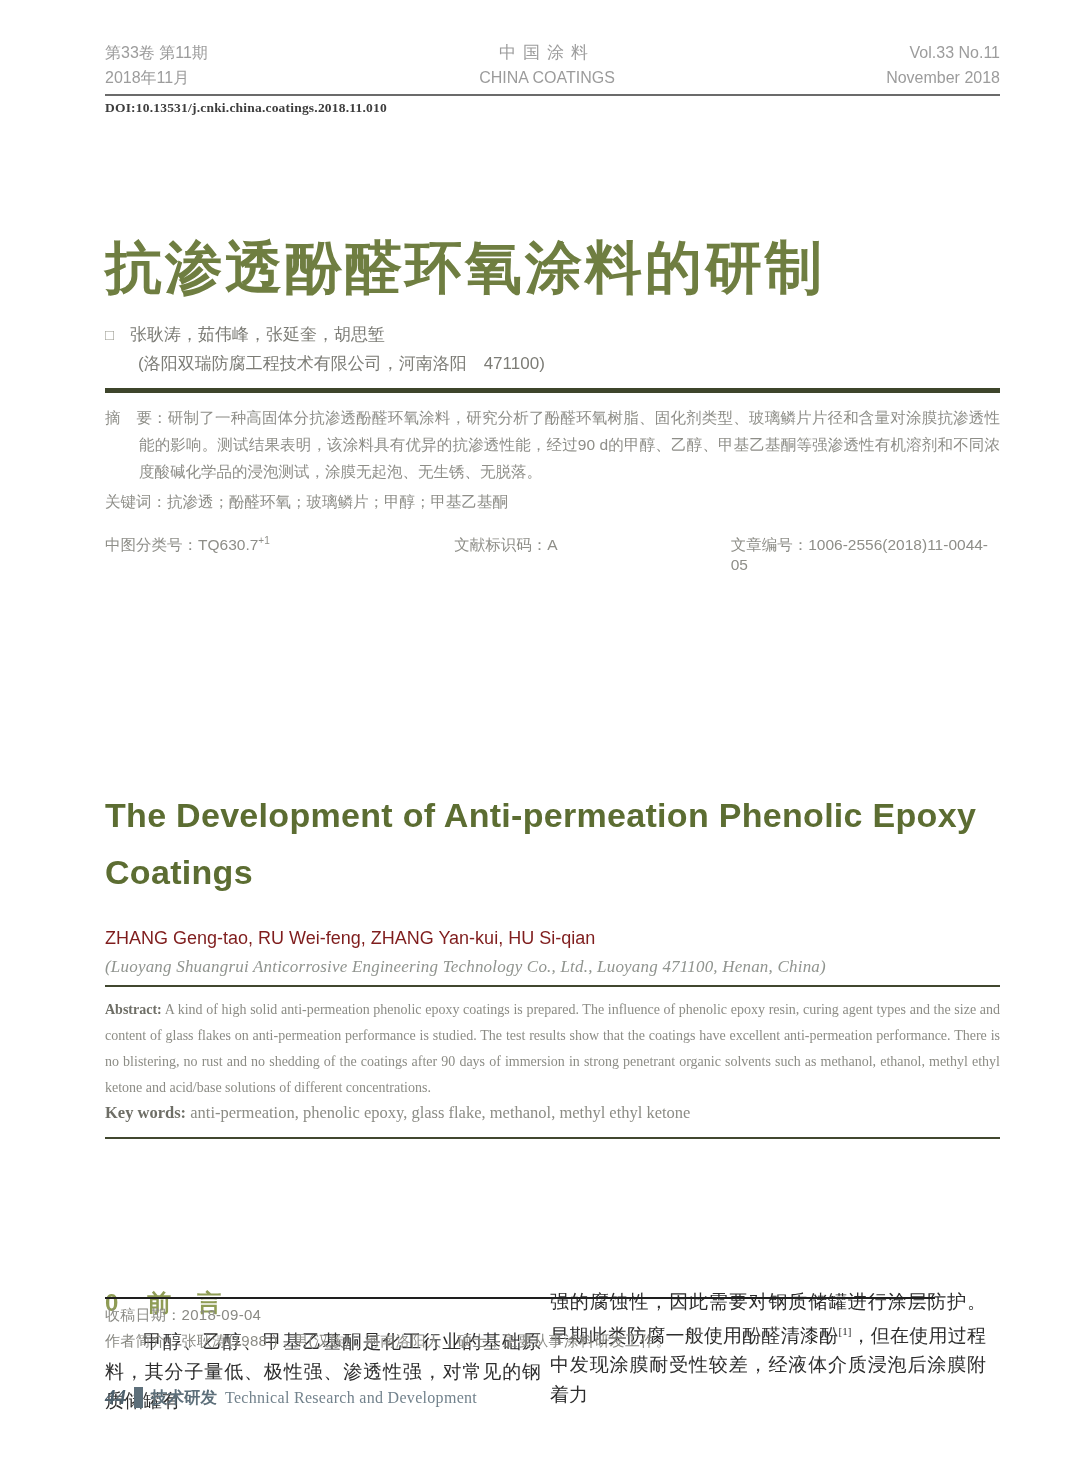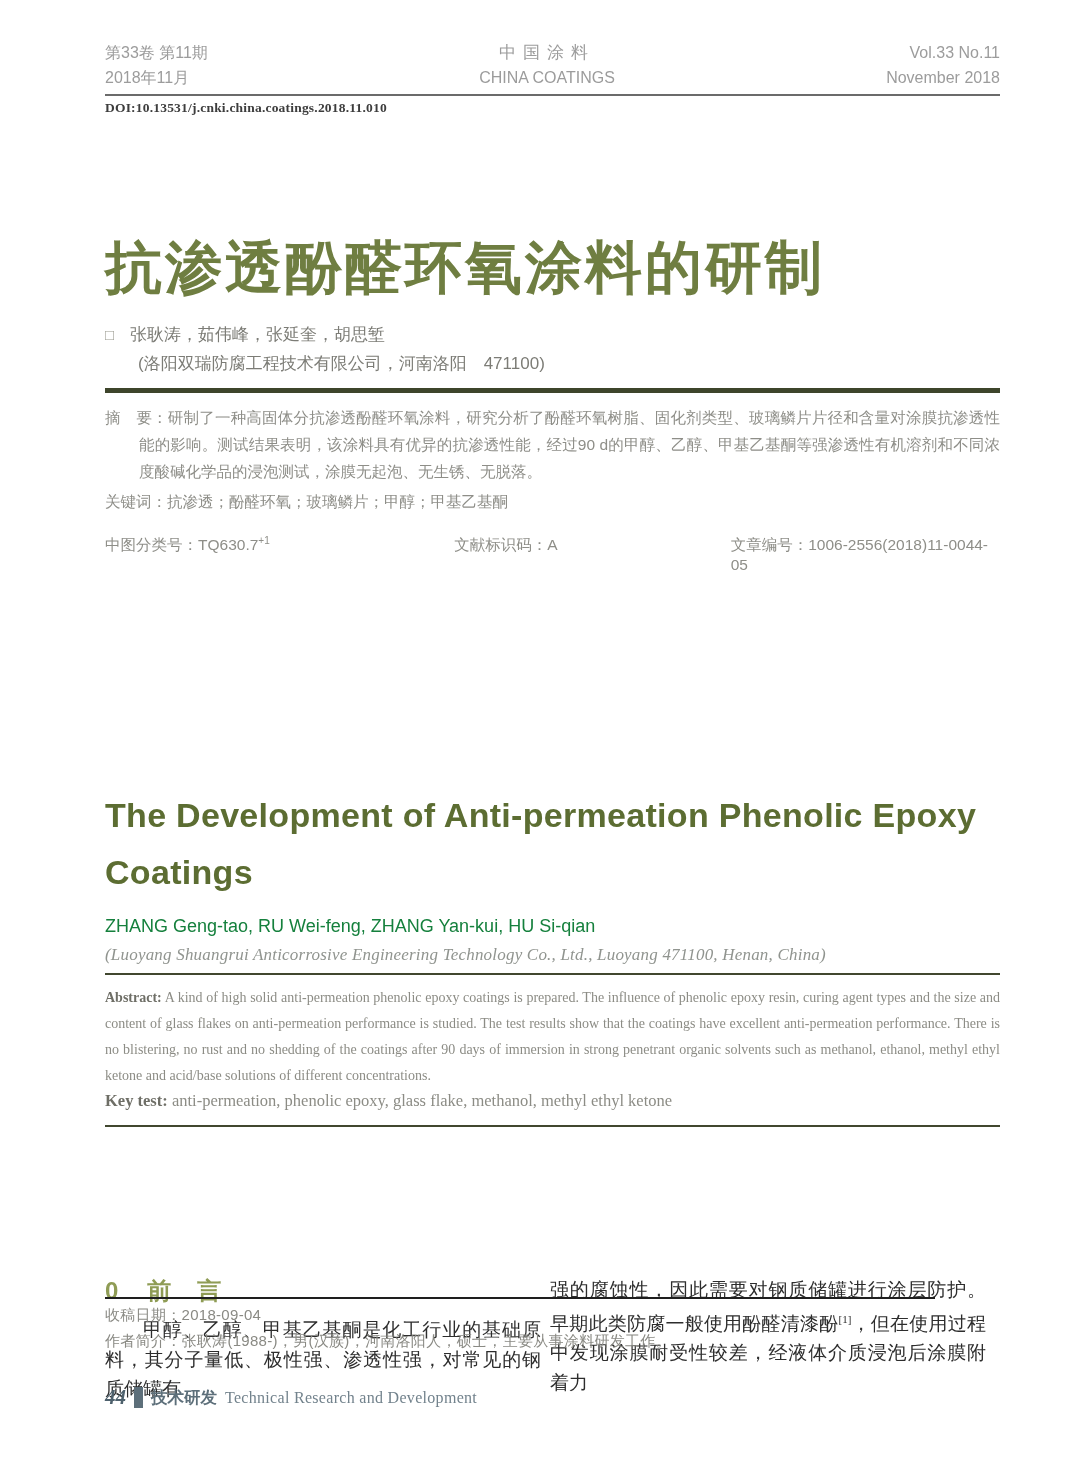--- a/index.html
+++ b/index.html
@@ -32,21 +32,21 @@
   
   .abs-cn { margin-top: 11px; font-size: 15.5px; color: #8e8e88; line-height: 27px; text-align: justify; padding-left: 34px; text-indent: -34px; }
   .kw-cn  { margin-top: 7px; font-size: 15.5px; color: #8e8e88; }
   .meta-row { margin-top: 22px; font-size: 15.5px; color: #8e8e88; display: flex; }
   .meta-clc { width: 356px; }
   .meta-doc { width: 282px; }
   sup { font-size: 10px; vertical-align: super; }
 
   
   .title-en { margin-top: 213px; font-size: 34px; font-weight: bold; color: #5c6d32; line-height: 57px; letter-spacing: 0.3px; width: 890px; font-family: "Liberation Sans", sans-serif; }
-  .authors-en { margin-top: 15px; font-size: 18px; color: #15803d; }
+  .authors-en { margin-top: 27px; font-size: 18px; color: #7f1d1d; }
   .affil-en { margin-top: 8px; font-family: Liberation Serif, serif; font-style: italic; font-size: 17px; color: #90948f; letter-spacing: 0.2px; }
   .en-box { margin-top: 8px; border-top: 2px solid #41472f; border-bottom: 2px solid #41472f; padding: 10px 0 14px 0; }
   .abs-en { font-family: "Liberation Serif", serif; font-size: 14px; color: #8c8c85; line-height: 26px; text-align: justify; }
   .abs-en b, .kw-en b { color: #6e6e66; font-weight: bold; }
   .kw-en { font-family: "Liberation Serif", serif; font-size: 16.5px; color: #8c8c85; margin-top: 2px; }
 
   
   .body-cols { margin-top: 148px; display: flex; gap: 9px; }
   .col { width: 436px; }
   .sec-h { font-size: 24px; font-weight: 600; color: #8f9c55; letter-spacing: 1px; }
@@ -111,21 +111,21 @@
       <span class="meta-id">文章编号：1006-2556(2018)11-0044-05</span>
     </div>
 
     <h2 class="title-en">The Development of Anti-permeation Phenolic Epoxy Coatings</h2>
 
     <div class="authors-en">ZHANG Geng-tao, RU Wei-feng, ZHANG Yan-kui, HU Si-qian</div>
     <div class="affil-en">(Luoyang Shuangrui Anticorrosive Engineering Technology Co., Ltd., Luoyang 471100, Henan, China)</div>
 
     <div class="en-box">
       <p class="abs-en"><b>Abstract:</b> <span>A kind of high solid anti-permeation phenolic epoxy coatings is prepared. The influence of phenolic epoxy resin, curing agent types and the size and content of glass flakes on anti-permeation performance is studied. The test results show that the coatings have excellent anti-permeation performance. There is no blistering, no rust and no shedding of the coatings after 90 days of immersion in strong penetrant organic solvents such as methanol, ethanol, methyl ethyl ketone and acid/base solutions of different concentrations.</span></p>
-      <p class="kw-en"><b>Key test:</b> <span>anti-permeation, phenolic epoxy, glass flake, methanol, methyl ethyl ketone</span></p>
+      <p class="kw-en"><b>Key words:</b> <span>anti-permeation, phenolic epoxy, glass flake, methanol, methyl ethyl ketone</span></p>
     </div>
 
     <div class="body-cols">
       <div class="col col-left">
         <h3 class="sec-h"><span class="sec-num">0</span><span>前　言</span></h3>
         <p class="body-p indent2">甲醇、乙醇、甲基乙基酮是化工行业的基础原料，其分子量低、极性强、渗透性强，对常见的钢质储罐有</p>
       </div>
       <div class="col col-right">
         <p class="body-p"><span>强的腐蚀性，因此需要对钢质储罐进行涂层防护。早期此类防腐一般使用酚醛清漆酚</span><sup class="ref-sup">[1]</sup><span>，但在使用过程中发现涂膜耐受性较差，经液体介质浸泡后涂膜附着力</span></p>
       </div>

